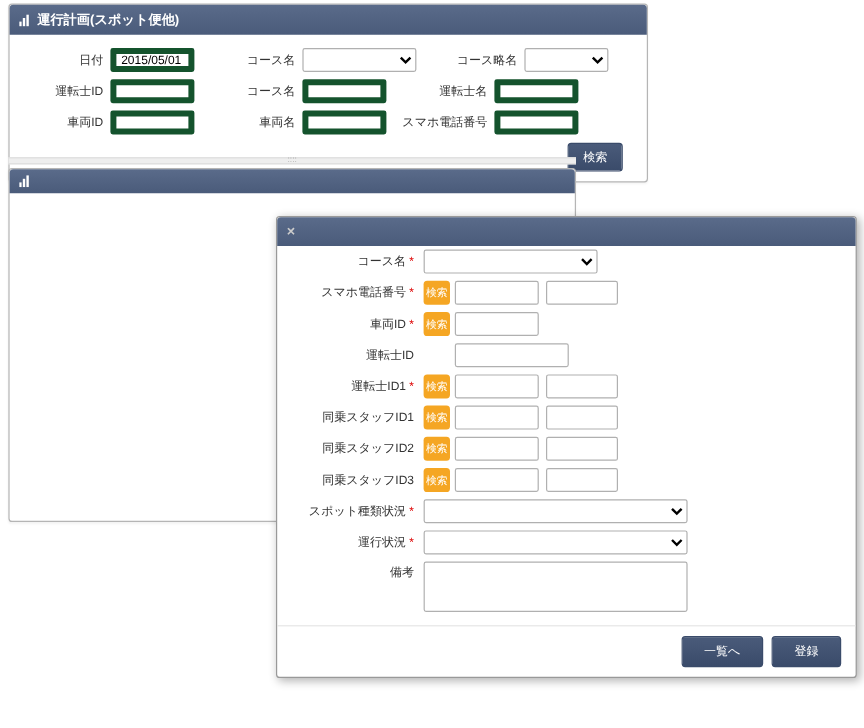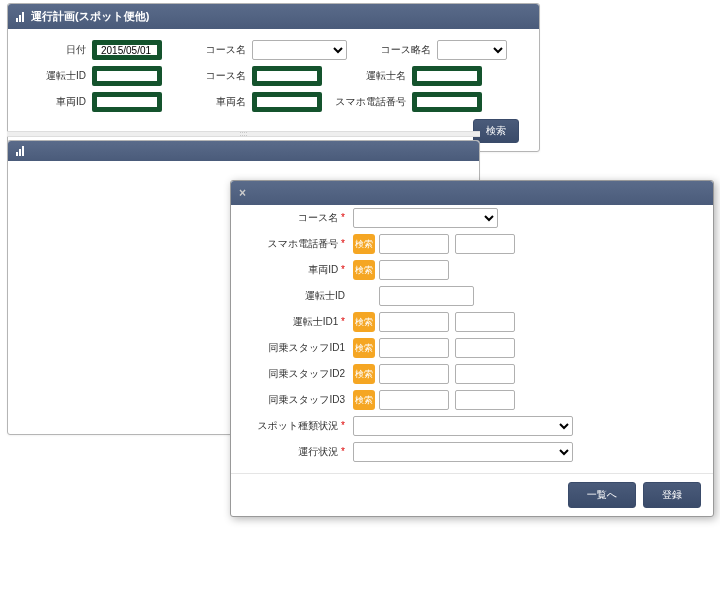--- a/index.html
+++ b/index.html
@@ -160,19 +160,23 @@
     <div class="form-row">
       <span class="form-lbl"><span>スポット種類状況</span> <span class="req">*</span></span>
       <select class="form-sel" style="width:220px"></select>
     </div>
 
     <div class="form-row">
       <span class="form-lbl"><span>運行状況</span> <span class="req">*</span></span>
       <select class="form-sel" style="width:220px"></select>
     </div>
 
+    <div class="form-row" style="align-items:flex-start">
+      <span class="form-lbl" style="padding-top:2px">備考</span>
+      <textarea class="form-ta" style="width: 220px; height: 42px;"></textarea>
+    </div>
 
   </div>
   <div class="dialog-footer">
     <button class="btn">一覧へ</button>
     <button class="btn">登録</button>
   </div>
 </div>
 
 </body></html>

